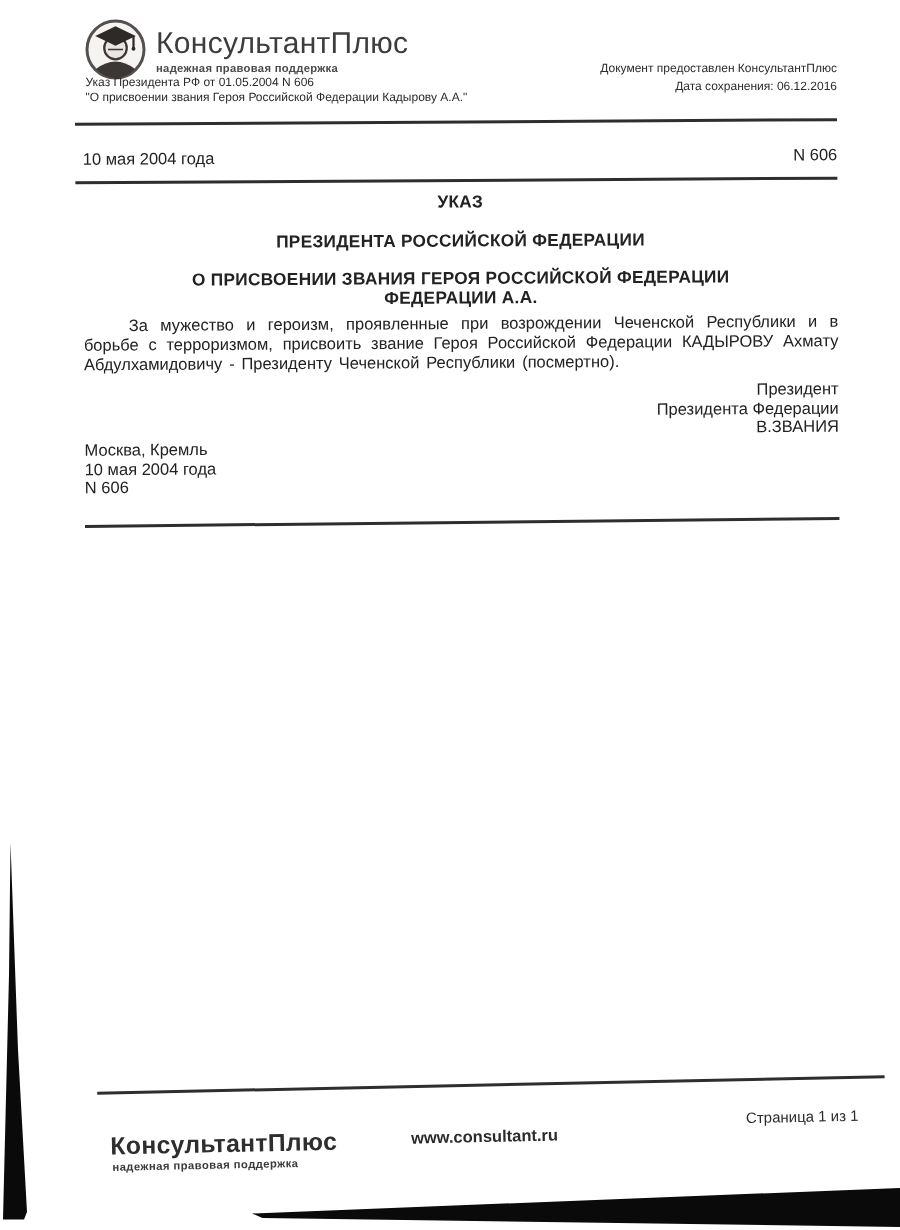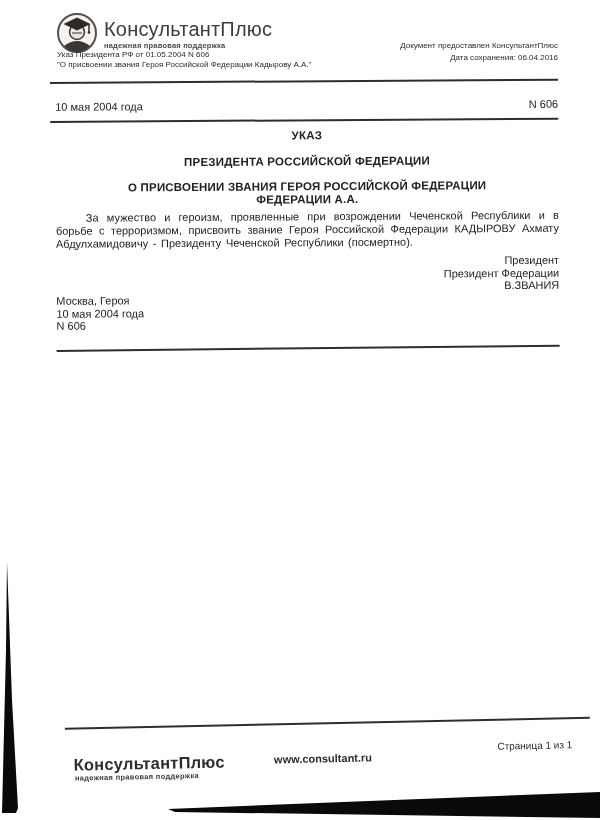--- a/index.html
+++ b/index.html
@@ -65,21 +65,21 @@
         <div class="brand">КонсультантПлюс</div>
         <div class="tagline">надежная правовая поддержка</div>
       </div>
     </div>
     <div class="doc-ref">
       <div>Указ Президента РФ от 01.05.2004 N 606</div>
       <div>"О присвоении звания Героя Российской Федерации Кадырову А.А."</div>
     </div>
     <div class="provided">
       <div>Документ предоставлен КонсультантПлюс</div>
-      <div>Дата сохранения: 06.04.2016</div>
+      <div>Дата сохранения: 06.12.2016</div>
     </div>
   </div>
 
   <div class="doc-content">
     <div class="rule hr1"></div>
 
     <div class="date-row">
       <span>10 мая 2004 года</span>
       <span>N 606</span>
     </div>
@@ -90,26 +90,26 @@
     <div class="c-title t2">ПРЕЗИДЕНТА РОССИЙСКОЙ ФЕДЕРАЦИИ</div>
     <div class="c-title t3">
       <span>О ПРИСВОЕНИИ ЗВАНИЯ ГЕРОЯ РОССИЙСКОЙ ФЕДЕРАЦИИ</span><br>
       <span>ФЕДЕРАЦИИ А.А.</span>
     </div>
 
     <p class="body-par">За мужество и героизм, проявленные при возрождении Чеченской Республики и в борьбе с терроризмом, присвоить звание Героя Российской Федерации КАДЫРОВУ Ахмату Абдулхамидовичу - Президенту Чеченской Республики (посмертно).</p>
 
     <div class="sig">
       <div>Президент</div>
-      <div>Президент Федерации</div>
+      <div>Президента Федерации</div>
       <div>В.ЗВАНИЯ</div>
     </div>
 
     <div class="place">
-      <div>Москва, Героя</div>
+      <div>Москва, Кремль</div>
       <div>10 мая 2004 года</div>
       <div>N 606</div>
     </div>
 
     <div class="rule hr3"></div>
   </div>
 
   <div class="ftr">
     <div class="rule hr4"></div>
     <div class="f-brand">КонсультантПлюс</div>

